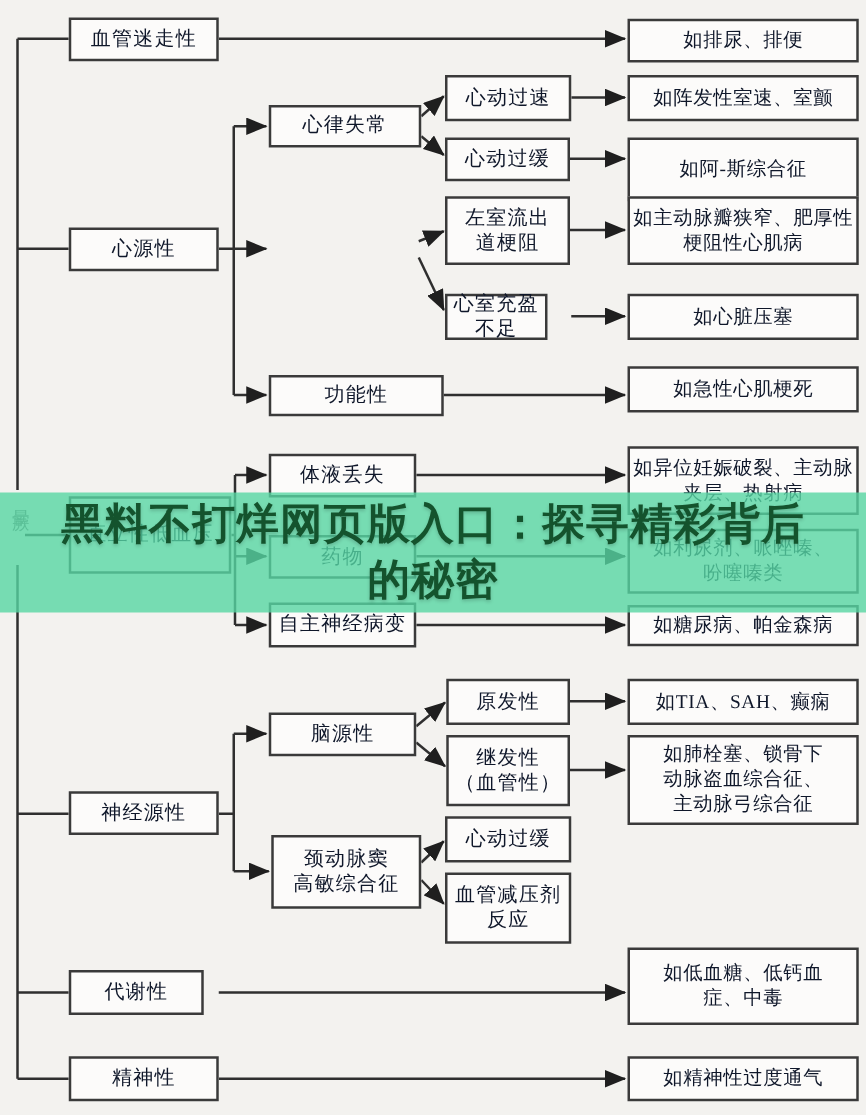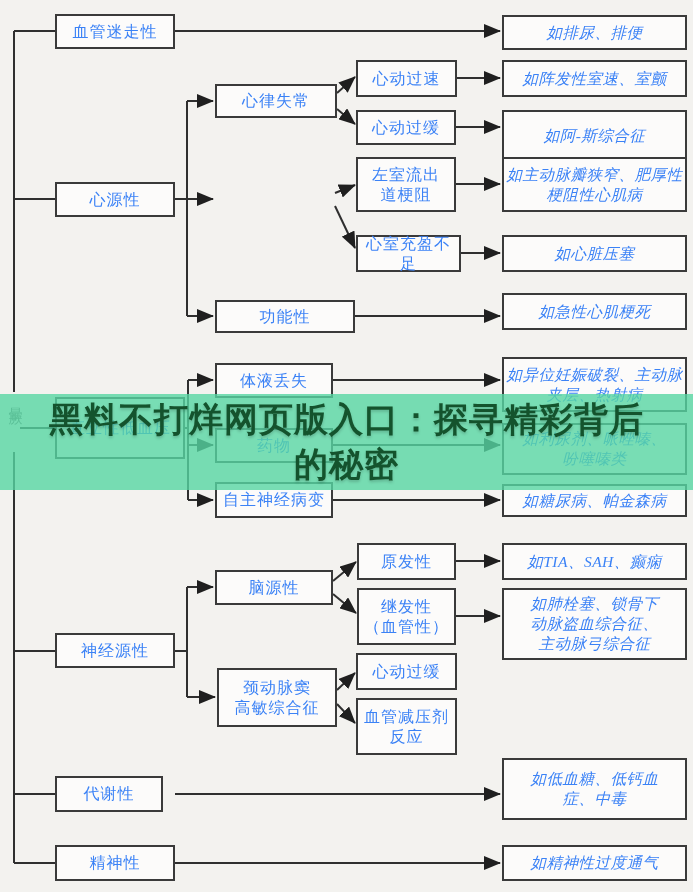--- a/index.html
+++ b/index.html
@@ -7,24 +7,24 @@
     position:relative;width:693px;height:892px;margin:0 auto;
     background:#f3f2ef;overflow:hidden;
     font-family:"Liberation Sans","DejaVu Sans",sans-serif;
   }
   #wires{position:absolute;left:0;top:0;z-index:1;}
   .node{
     position:absolute;z-index:2;box-sizing:border-box;
     background:#fcfbfa;border:2px solid #3a3a3a;
     display:flex;align-items:center;justify-content:center;text-align:center;
     font-family:"Liberation Serif","DejaVu Serif",serif;
-    font-size:16px;line-height:20px;color:#3b82f6;
+    font-size:16px;line-height:20px;color:#0f172a;
     white-space:pre-line;letter-spacing:1px;
   }
-  .node.example{font-size:15.5px;letter-spacing:0.5px;font-style:italic;}
+  .node.example{font-size:15.5px;letter-spacing:0.5px;}
   #root-label{
     position:absolute;left:6px;top:396px;z-index:2;
     writing-mode:vertical-rl;text-orientation:upright;
     font-family:"Liberation Serif","DejaVu Serif",serif;
     font-size:14px;letter-spacing:4px;color:#6d6d6d;white-space:nowrap;
   }
   #banner{
     position:absolute;left:0;top:394px;width:693px;height:96px;z-index:10;
     background:rgba(86,214,162,0.80);
     display:flex;flex-direction:column;align-items:center;justify-content:center;
@@ -105,21 +105,21 @@
   <div class="node" style="left:215px;top:428px;width:118px;height:35px;">药物</div>
   <div class="node" style="left:215px;top:482px;width:118px;height:36px;">自主神经病变</div>
   <div class="node" style="left:215px;top:570px;width:118px;height:35px;">脑源性</div>
   <div class="node" style="left:217px;top:668px;width:120px;height:59px;">颈动脉窦
 高敏综合征</div>
 
   <div class="node" style="left:356px;top:60px;width:101px;height:37px;">心动过速</div>
   <div class="node" style="left:356px;top:110px;width:100px;height:35px;">心动过缓</div>
   <div class="node" style="left:356px;top:157px;width:100px;height:55px;">左室流出
 道梗阻</div>
-  <div class="node" style="left:356px;top:235px;width:105px;height:37px;">心室充盈不足</div>
+  <div class="node" style="left:356px;top:235px;width:82px;height:37px;">心室充盈不足</div>
   <div class="node" style="left:357px;top:543px;width:99px;height:37px;">原发性</div>
   <div class="node" style="left:357px;top:588px;width:99px;height:57px;">继发性
 （血管性）</div>
   <div class="node" style="left:356px;top:653px;width:101px;height:37px;">心动过缓</div>
   <div class="node" style="left:356px;top:698px;width:101px;height:57px;">血管减压剂
 反应</div>
 
   <div class="node example" style="left:502px;top:15px;width:185px;height:35px;">如排尿、排便</div>
   <div class="node example" style="left:502px;top:60px;width:185px;height:37px;">如阵发性室速、室颤</div>
   <div class="node example" style="left:502px;top:110px;width:185px;height:51px;">如阿-斯综合征</div>

